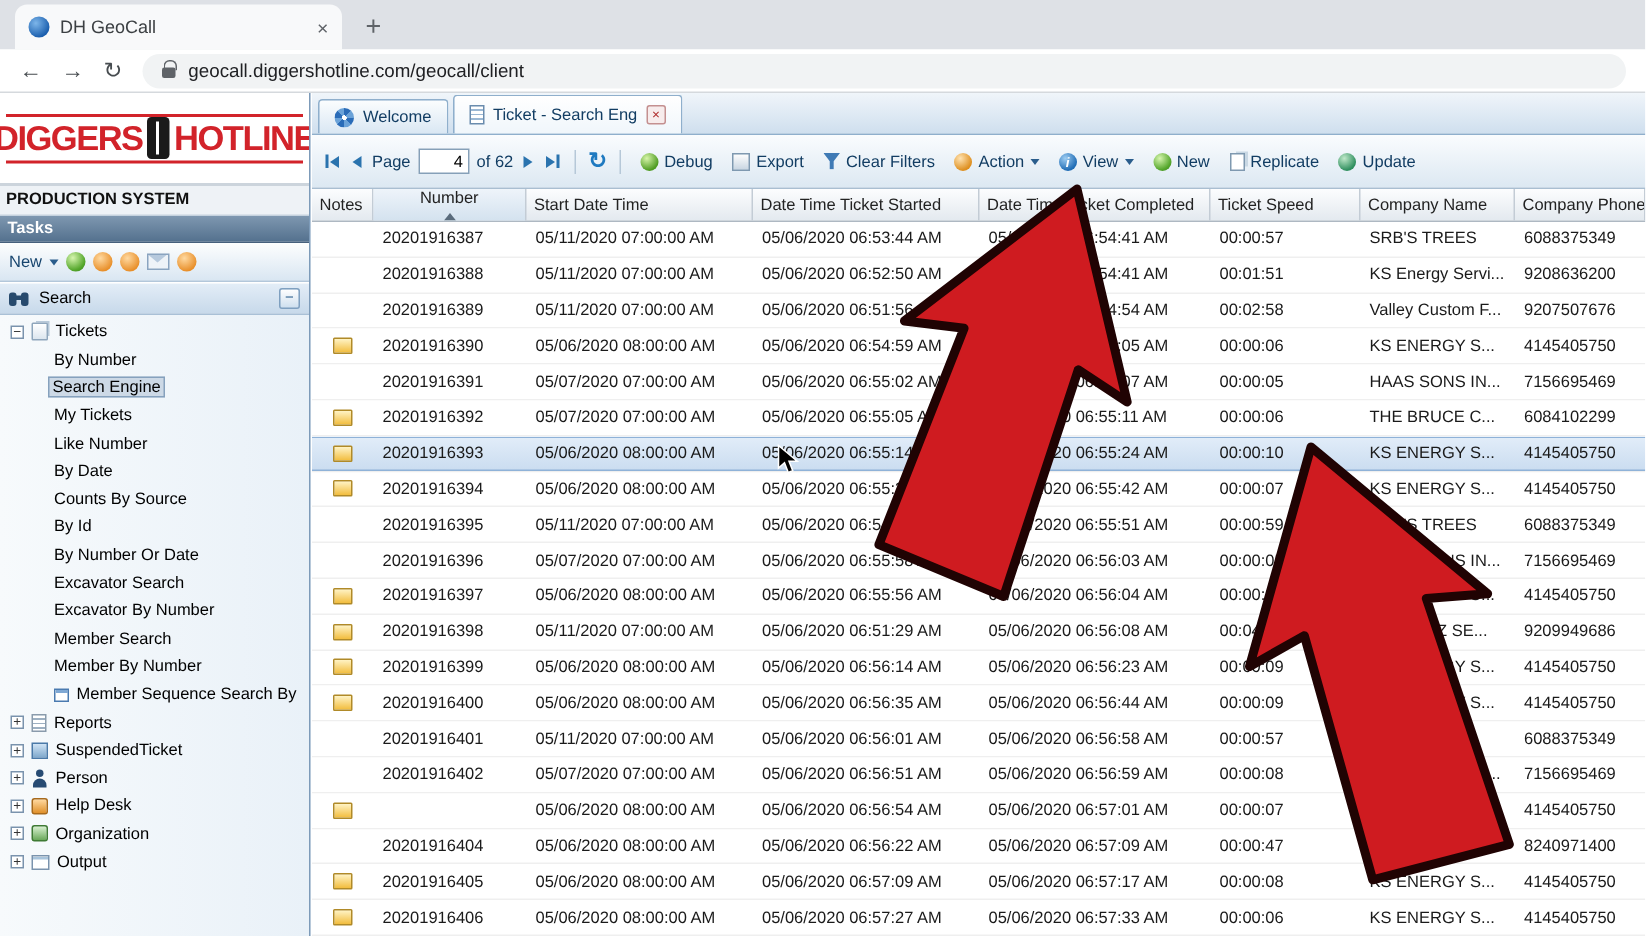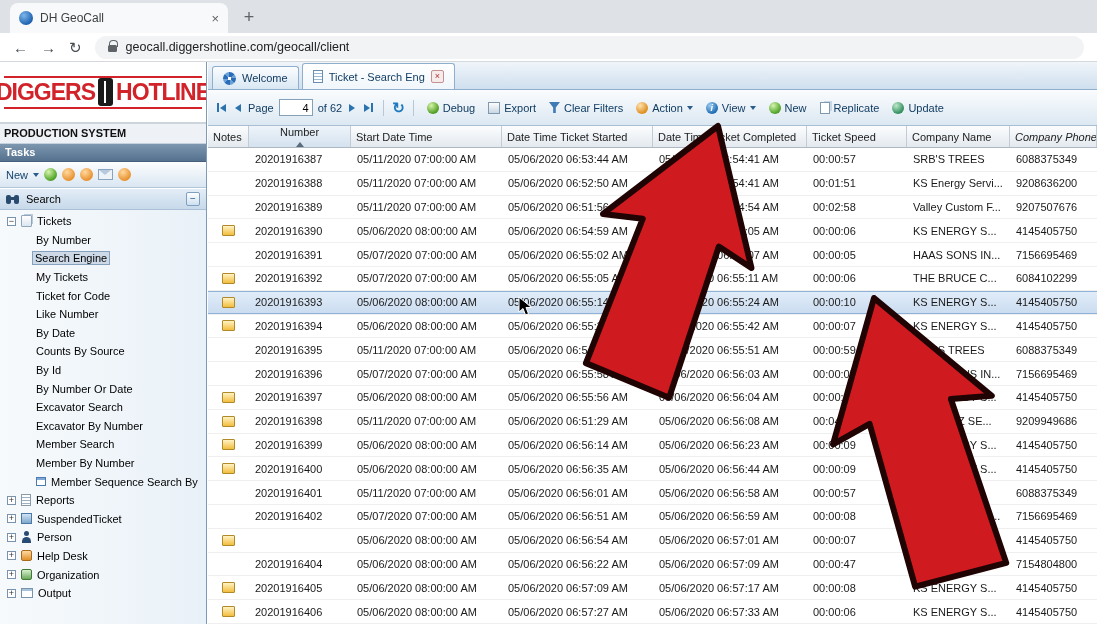--- a/index.html
+++ b/index.html
@@ -217,23 +217,20 @@
         <div class="tree-row child">
           <span class="tree-label">By Number</span>
         </div>
         <div class="tree-row child selected">
           <span class="tree-label">Search Engine</span>
         </div>
         <div class="tree-row child">
           <span class="tree-label">My Tickets</span>
         </div>
         <div class="tree-row child">
-          <span class="tree-label">Ticket for Code</span>
-        </div>
-        <div class="tree-row child">
           <span class="tree-label">Like Number</span>
         </div>
         <div class="tree-row child">
           <span class="tree-label">By Date</span>
         </div>
         <div class="tree-row child">
           <span class="tree-label">Counts By Source</span>
         </div>
         <div class="tree-row child">
           <span class="tree-label">By Id</span>
@@ -378,21 +375,21 @@
         </div>
         <div class="th" style="width: 154px;">
           <span class="th-label">Date Time Ticket Completed</span>
         </div>
         <div class="th" style="width: 100px;">
           <span class="th-label">Ticket Speed</span>
         </div>
         <div class="th" style="width: 103px;">
           <span class="th-label">Company Name</span>
         </div>
-        <div class="th fill" style="width: 95px; font-style: italic;">
+        <div class="th fill" style="width: 95px;">
           <span class="th-label">Company Phone</span>
         </div>
       </div>
     <div class="grid-body">
         <div class="trow">
           <div class="td cell-notes" style="width: 41px;"></div>
           <div class="td " style="width: 102px;">20201916387</div>
           <div class="td " style="width: 151px;">05/11/2020 07:00:00 AM</div>
           <div class="td " style="width: 151px;">05/06/2020 06:53:44 AM</div>
           <div class="td " style="width: 154px;">05/06/2020 06:54:41 AM</div>
@@ -579,21 +576,21 @@
           <div class="td  fill" style="width: 95px;">4145405750</div>
         </div>
         <div class="trow">
           <div class="td cell-notes" style="width: 41px;"></div>
           <div class="td " style="width: 102px;">20201916404</div>
           <div class="td " style="width: 151px;">05/06/2020 08:00:00 AM</div>
           <div class="td " style="width: 151px;">05/06/2020 06:56:22 AM</div>
           <div class="td " style="width: 154px;">05/06/2020 06:57:09 AM</div>
           <div class="td " style="width: 100px;">00:00:47</div>
           <div class="td " style="width: 103px;">ChoiceTel LLC</div>
-          <div class="td  fill" style="width: 95px;">7154804800</div>
+          <div class="td  fill" style="width: 95px;">8240971400</div>
         </div>
         <div class="trow">
           <div class="td cell-notes" style="width: 41px;">
             <span class="note-icon"></span>
           </div>
           <div class="td " style="width: 102px;">20201916405</div>
           <div class="td " style="width: 151px;">05/06/2020 08:00:00 AM</div>
           <div class="td " style="width: 151px;">05/06/2020 06:57:09 AM</div>
           <div class="td " style="width: 154px;">05/06/2020 06:57:17 AM</div>
           <div class="td " style="width: 100px;">00:00:08</div>

